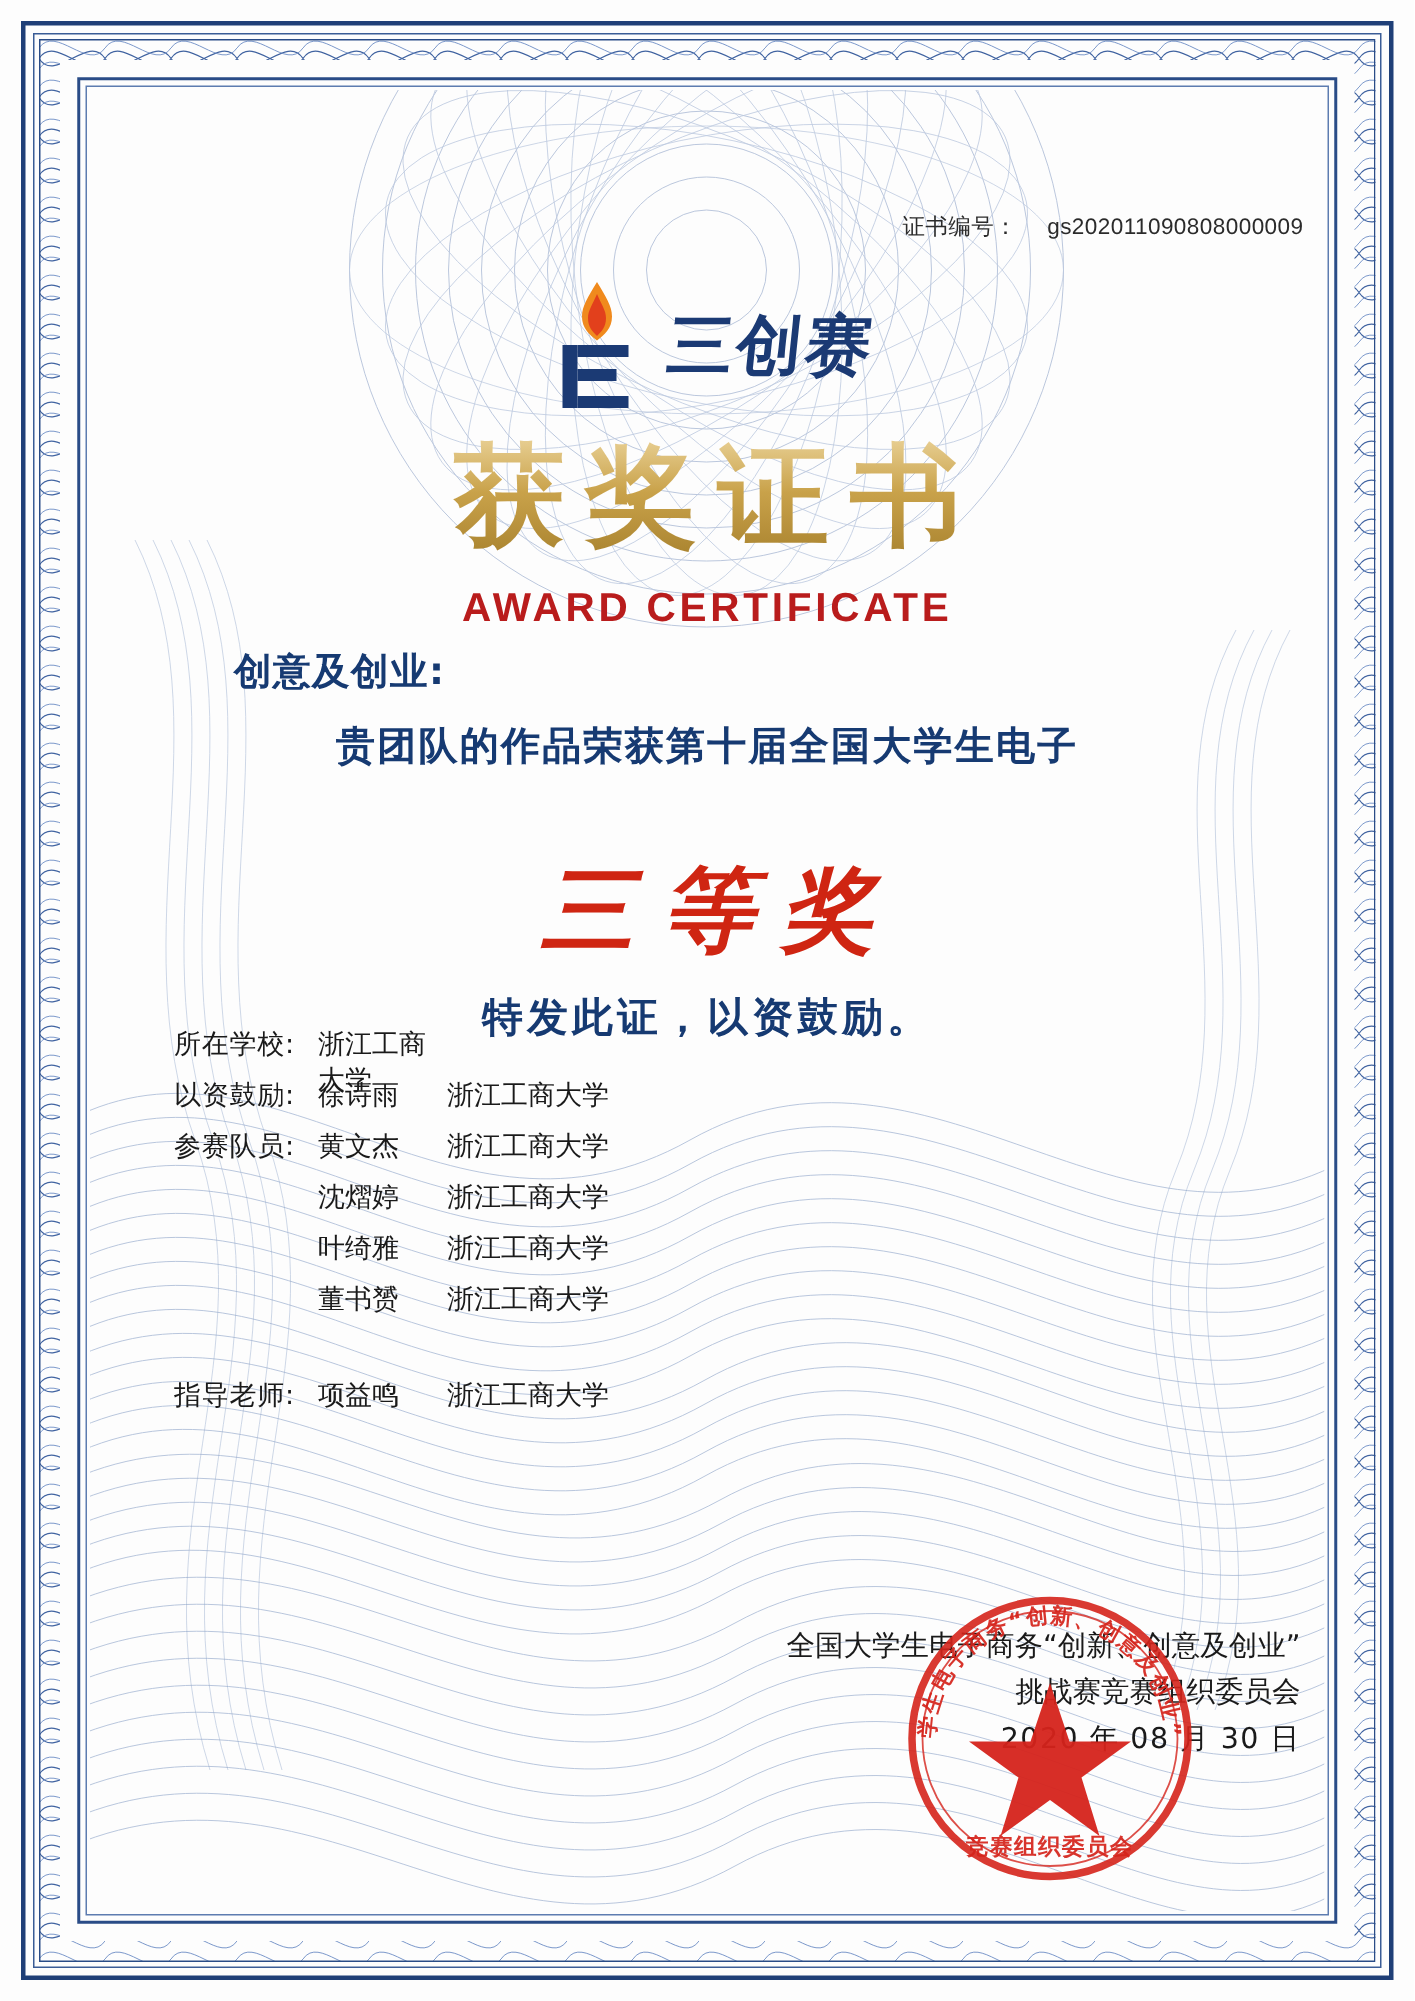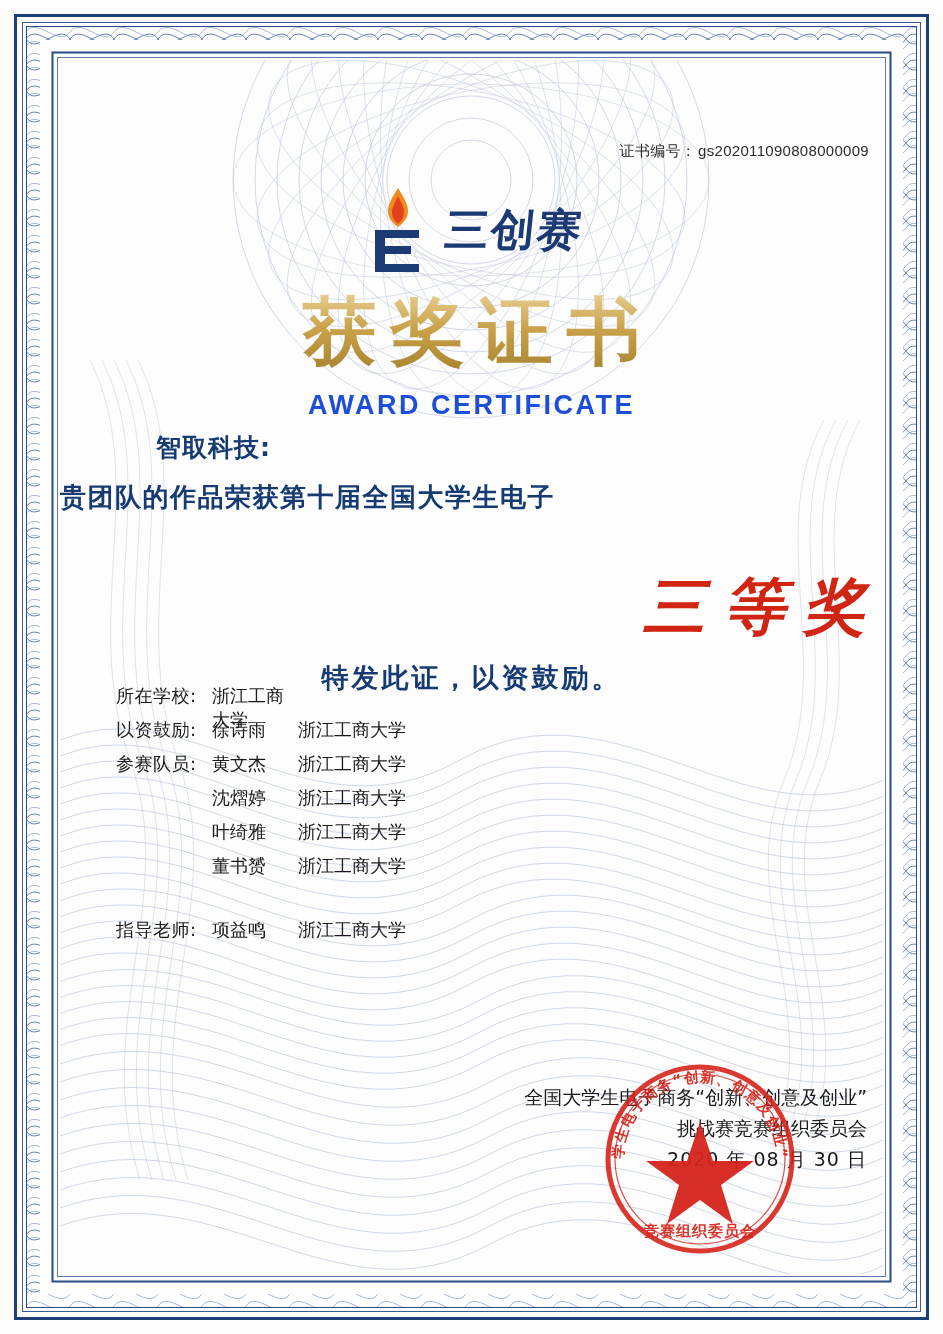--- a/index.html
+++ b/index.html
@@ -77,21 +77,21 @@
   .serial {
     position: absolute;
     right: 14px;
     top: 82px;
     font-size: 15px;
     color: #2b2b2b;
     letter-spacing: 0.3px;
     white-space: nowrap;
     font-family: "Liberation Sans", sans-serif;
   }
-  .serial .serial-label { margin-right: 2px; text-align: center; }
+  .serial .serial-label { margin-right: 20px; text-align: center; }
 
   
   .logo-wrap {
     position: absolute;
     left: 0;
     right: 0;
     top: 125px;
     height: 90px;
     display: flex;
     align-items: center;
@@ -132,55 +132,55 @@
   }
   .title-en {
     position: absolute;
     left: 0;
     right: 0;
     top: 330px;
     text-align: center;
     font-size: 27px;
     font-weight: bold;
     letter-spacing: 2.5px;
-    color: #1d4ed8;
+    color: #b91c1c;
     font-family: "Liberation Sans", sans-serif;
   }
 
   .recipient {
     position: absolute;
     left: 96px;
     top: 371px;
     font-size: 25px;
     font-weight: bold;
     color: #163a72;
     font-family: "DejaVu Sans", "Liberation Sans", sans-serif;
     letter-spacing: 1px;
   }
 
   .body-line {
     position: absolute;
     left: 0;
     right: 0;
-    text-align: left;
+    text-align: center;
     font-size: 26px;
     font-weight: bold;
     color: #163a72;
     font-family: "DejaVu Sans", "Liberation Sans", sans-serif;
     letter-spacing: 1.5px;
   }
   .body-line-1 { top: 420px; }
   .body-line-2 { top: 460px; }
 
   .award-level {
     position: absolute;
     left: 0;
     right: 0;
     top: 505px;
-    text-align: right;
+    text-align: center;
     font-size: 62px;
     font-weight: bold;
     color: #cf2512;
     letter-spacing: 18px;
     text-indent: 18px;
     font-family: "DejaVu Serif", "Liberation Serif", serif;
     font-style: italic;
   }
 
   .encourage {
@@ -388,21 +388,21 @@
           <rect x="24" y="60" width="26" height="8" fill="#1b3a74"></rect>
           <rect x="24" y="78" width="34" height="8" fill="#1b3a74"></rect>
         </svg>
       </div>
       <div class="logo-text">三创赛</div>
     </div>
 
     <div class="title-cn">获奖证书</div>
     <div class="title-en">AWARD CERTIFICATE</div>
 
-    <div class="recipient">智取科技:</div>
+    <div class="recipient">创意及创业:</div>
 
     <div class="body-line body-line-1">贵团队的作品荣获第十届全国大学生电子</div>
 
     <div class="award-level">三等奖</div>
 
     <div class="encourage">特发此证，以资鼓励。</div>
 
     <div class="info">
       <div class="info-row">
         <span class="info-label">所在学校:</span>

